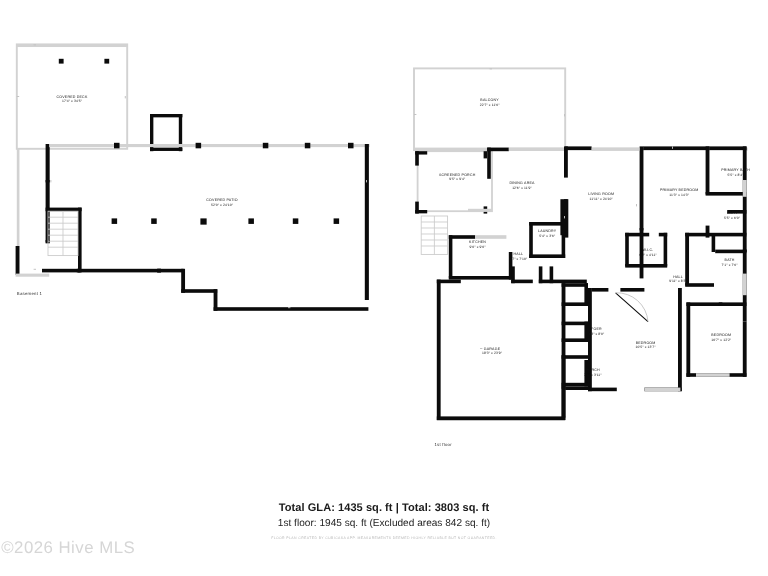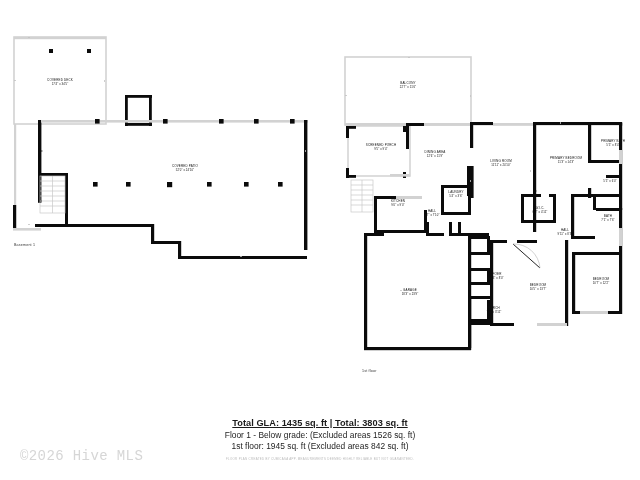--- a/index.html
+++ b/index.html
@@ -70,45 +70,44 @@
     top: 418px;
     width: 640px;
     text-align: center;
   }
   #caption .cap-total {
     font-size: 9.2px;
     font-weight: bold;
     color: #1b1b1b;
     letter-spacing: 0.05px;
     margin-bottom: 1.5px;
-    text-decoration: underline;
   }
   #caption .cap-line {
     font-size: 8.4px;
     color: #242424;
     letter-spacing: 0.02px;
     line-height: 1.33;
   }
   #caption .cap-disclaimer {
     margin-top: 5px;
     font-size: 2.9px;
     color: #b9b9b9;
     letter-spacing: 0.32px;
     text-transform: uppercase;
   }
 
   
   #watermark {
     position: absolute;
-    left: 20px;
+    left: 1px;
     top: 448px;
     font-size: 14px;
     color: #d6d6d6;
     letter-spacing: 0.4px;
-    font-family: Liberation Mono, monospace;
+    font-family: Liberation Sans, sans-serif;
     user-select: none;
   }
 </style>
 </head>
 <body>
 
 <div id="plan-canvas">
 
   <svg class="svg-layer" viewBox="0 0 640 480">
 
@@ -423,18 +422,17 @@
   <div class="room-label" style="left:494px; top:311px;">
     <span class="rl-name">PORCH</span>
     <span class="rl-dim">7'4" x 3'11"</span>
   </div>
   <div class="floor-tag" style="left:362px; top:369px;">1st floor</div>
 
 </div>
 
 <div id="caption">
   <div class="cap-total">Total GLA: 1435 sq. ft | Total: 3803 sq. ft</div>
-  <div class="cap-line">Floor 1 - Below grade: (Excluded areas 1526 sq. ft)</div>
   <div class="cap-line">1st floor: 1945 sq. ft (Excluded areas 842 sq. ft)</div>
   <div class="cap-disclaimer">Floor plan created by CubiCasa app. Measurements deemed highly reliable but not guaranteed.</div>
 </div>
 
 <div id="watermark">©2026 Hive MLS</div>
 
 </body></html>

